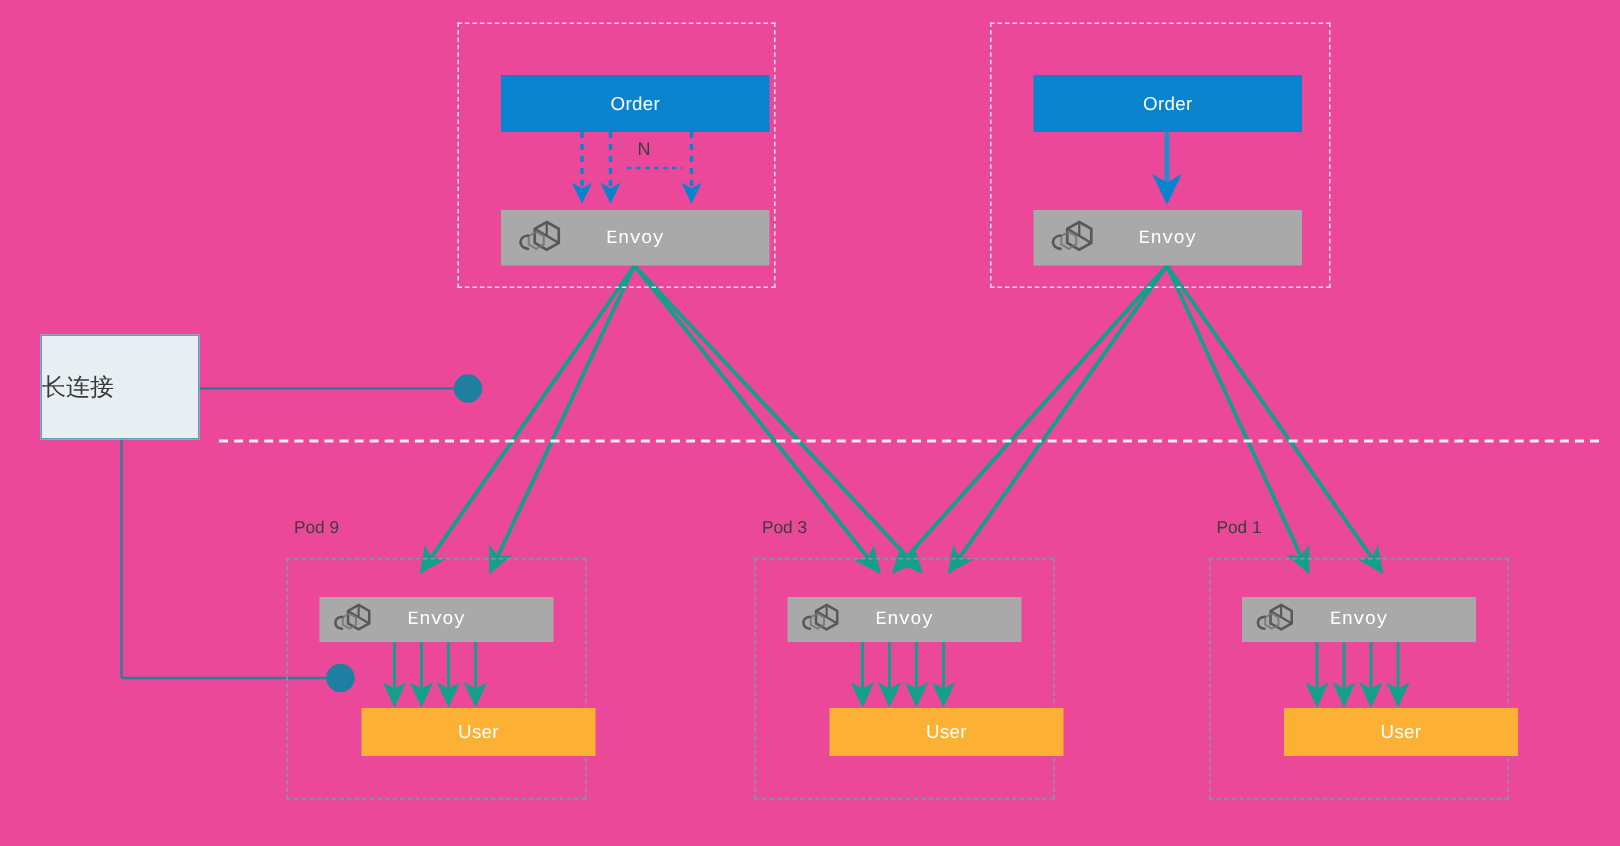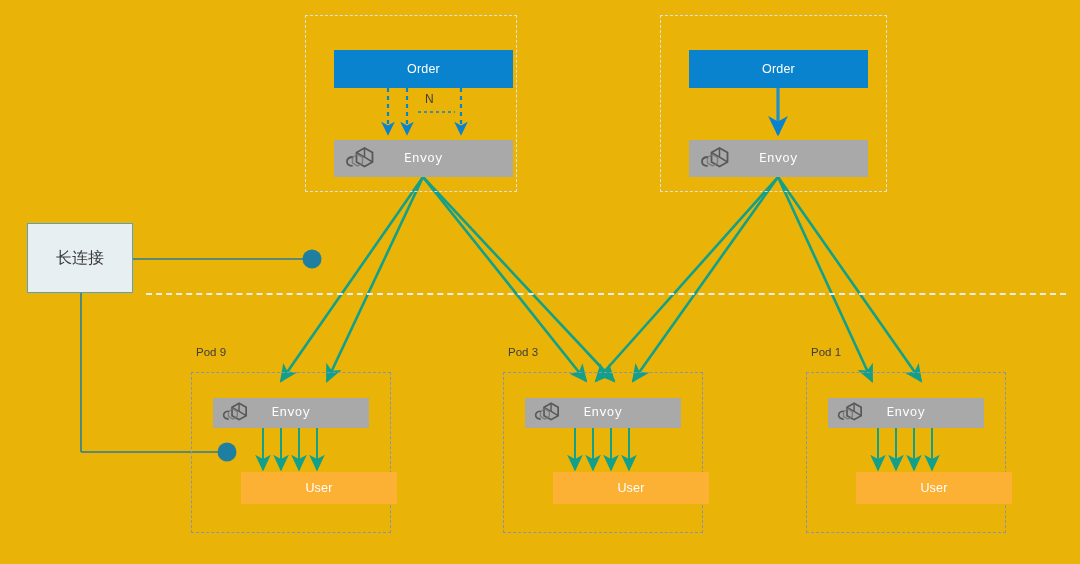--- a/index.html
+++ b/index.html
@@ -8,21 +8,21 @@
     padding: 0;
     background: #ffffff;
   }
   body {
     font-family: "Liberation Sans", "DejaVu Sans", sans-serif;
   }
   #stage {
     position: relative;
     width: 1080px;
     height: 564px;
-    background: #eab308;
+    background: #ec4899;
     overflow: hidden;
   }
   #wires {
     position: absolute;
     left: 0; top: 0;
     width: 1080px;
     height: 564px;
     pointer-events: none;
   }
 
@@ -83,21 +83,21 @@
   }
 
   
   .callout {
     position: absolute;
     box-sizing: border-box;
     background: #e7eff2;
     border: 1.3px solid #57a2bd;
     display: flex;
     align-items: center;
-    justify-content: center;
+    justify-content: flex-start;
     font-size: 16px;
     color: #3a3a3a;
     z-index: 6;
   }
 
   
   .divider {
     position: absolute;
     height: 0;
     border-top: 2.5px dashed #ececec;

